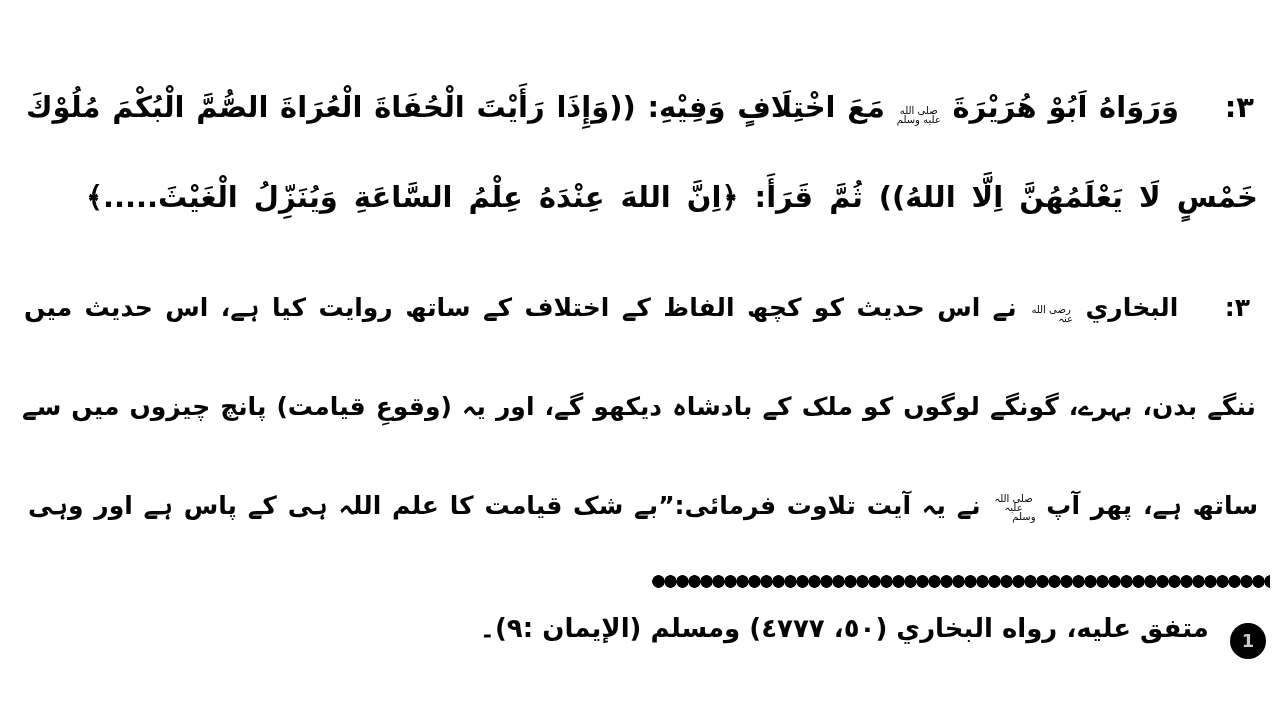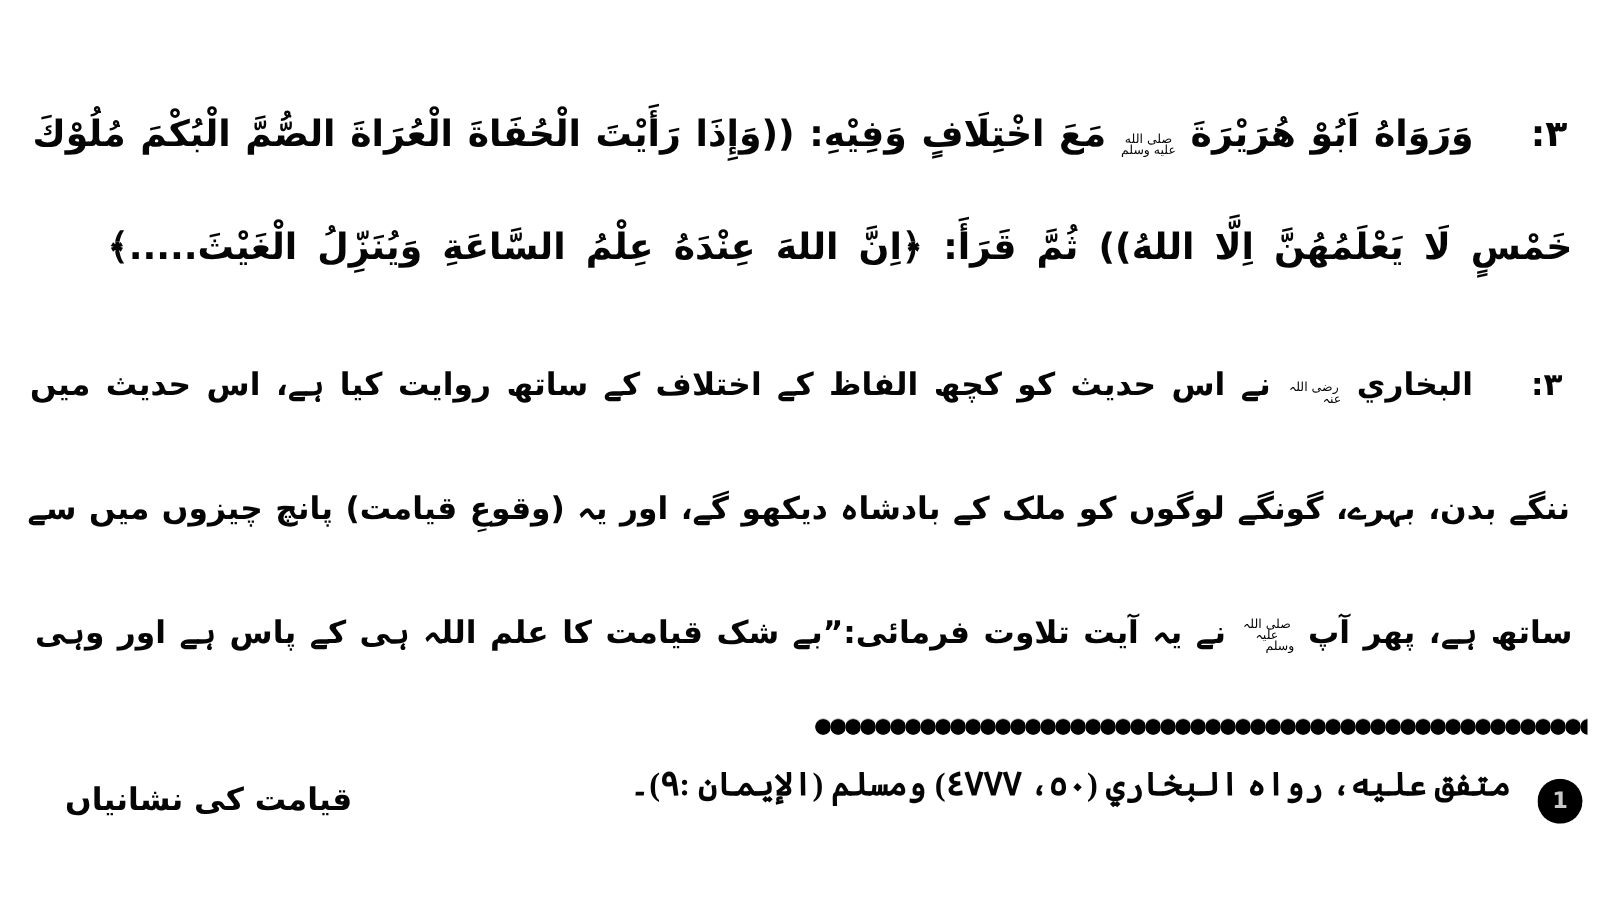--- a/index.html
+++ b/index.html
@@ -59,21 +59,21 @@
   .footnote{
     position:absolute;
     top:606px; right:14px;
     direction:rtl;
     white-space:nowrap;
     font-weight:bold;
     font-size:26px;
     height:44px; line-height:44px;
     color:#050505;
   }
-  .ftext{ margin-right:12px;font-family:Liberation Serif, serif; }
+  .ftext{ margin-right:12px; }
   .margin-note{
     position:absolute;
     top:618px; left:52px;
     direction:rtl;
     display:flex;
     gap:36px;
     font-weight:bold;
     font-size:25px;
     line-height:44px;
     color:#050505;
@@ -93,21 +93,21 @@
   </div>
 
   <div class="row ar" style="top:170px; right:22px; width:1172px;">
     <span>خَمْسٍ لَا يَعْلَمُهُنَّ اِلَّا اللهُ)) ثُمَّ قَرَأَ: ﴿اِنَّ اللهَ عِنْدَهُ عِلْمُ السَّاعَةِ وَيُنَزِّلُ الْغَيْثَ.....﴾ الْآيَةَ. مُتَّفَقٌ عَلَيْهِ</span>
     
   </div>
 
   <div class="row ur" style="top:284px; right:30px; width:1226px;">
     <span class="num">۳:</span>
     <span>البخاري</span>
-    <span class="hon">رضی اللہ عنہ</span>
+    <span class="hon">رضی الله عنہ</span>
     <span>نے اس حدیث کو کچھ الفاظ کے اختلاف کے ساتھ روایت کیا ہے، اس حدیث میں ہے:”جب تم ننگے پاؤں،</span>
   </div>
 
   <div class="row ur" style="top:383px; right:24px; width:1234px;">
     <span>ننگے بدن، بہرے، گونگے لوگوں کو ملک کے بادشاہ دیکھو گے، اور یہ (وقوعِ قیامت) پانچ چیزوں میں سے ہے جنہیں صرف اللہ ہی</span>
   </div>
 
   <div class="row ur" style="top:482px; right:22px; width:1230px;">
     <span>ساتھ ہے، پھر آپ</span>
     <span class="hon">صلی اللہ علیہ وسلم</span>
@@ -115,16 +115,15 @@
   </div>
 
   <div class="dots"></div>
 
   <div class="footnote">
     <span class="rosette big">1</span>
     <span class="ftext">متفق عليه، رواه البخاري (٥٠، ٤٧٧٧) ومسلم (الإيمان :٩)۔</span>
   </div>
 
   <div class="margin-note">
-    <span>قیامت کی نشانیاں</span>
   </div>
 
 </div>
 
 </body></html>

